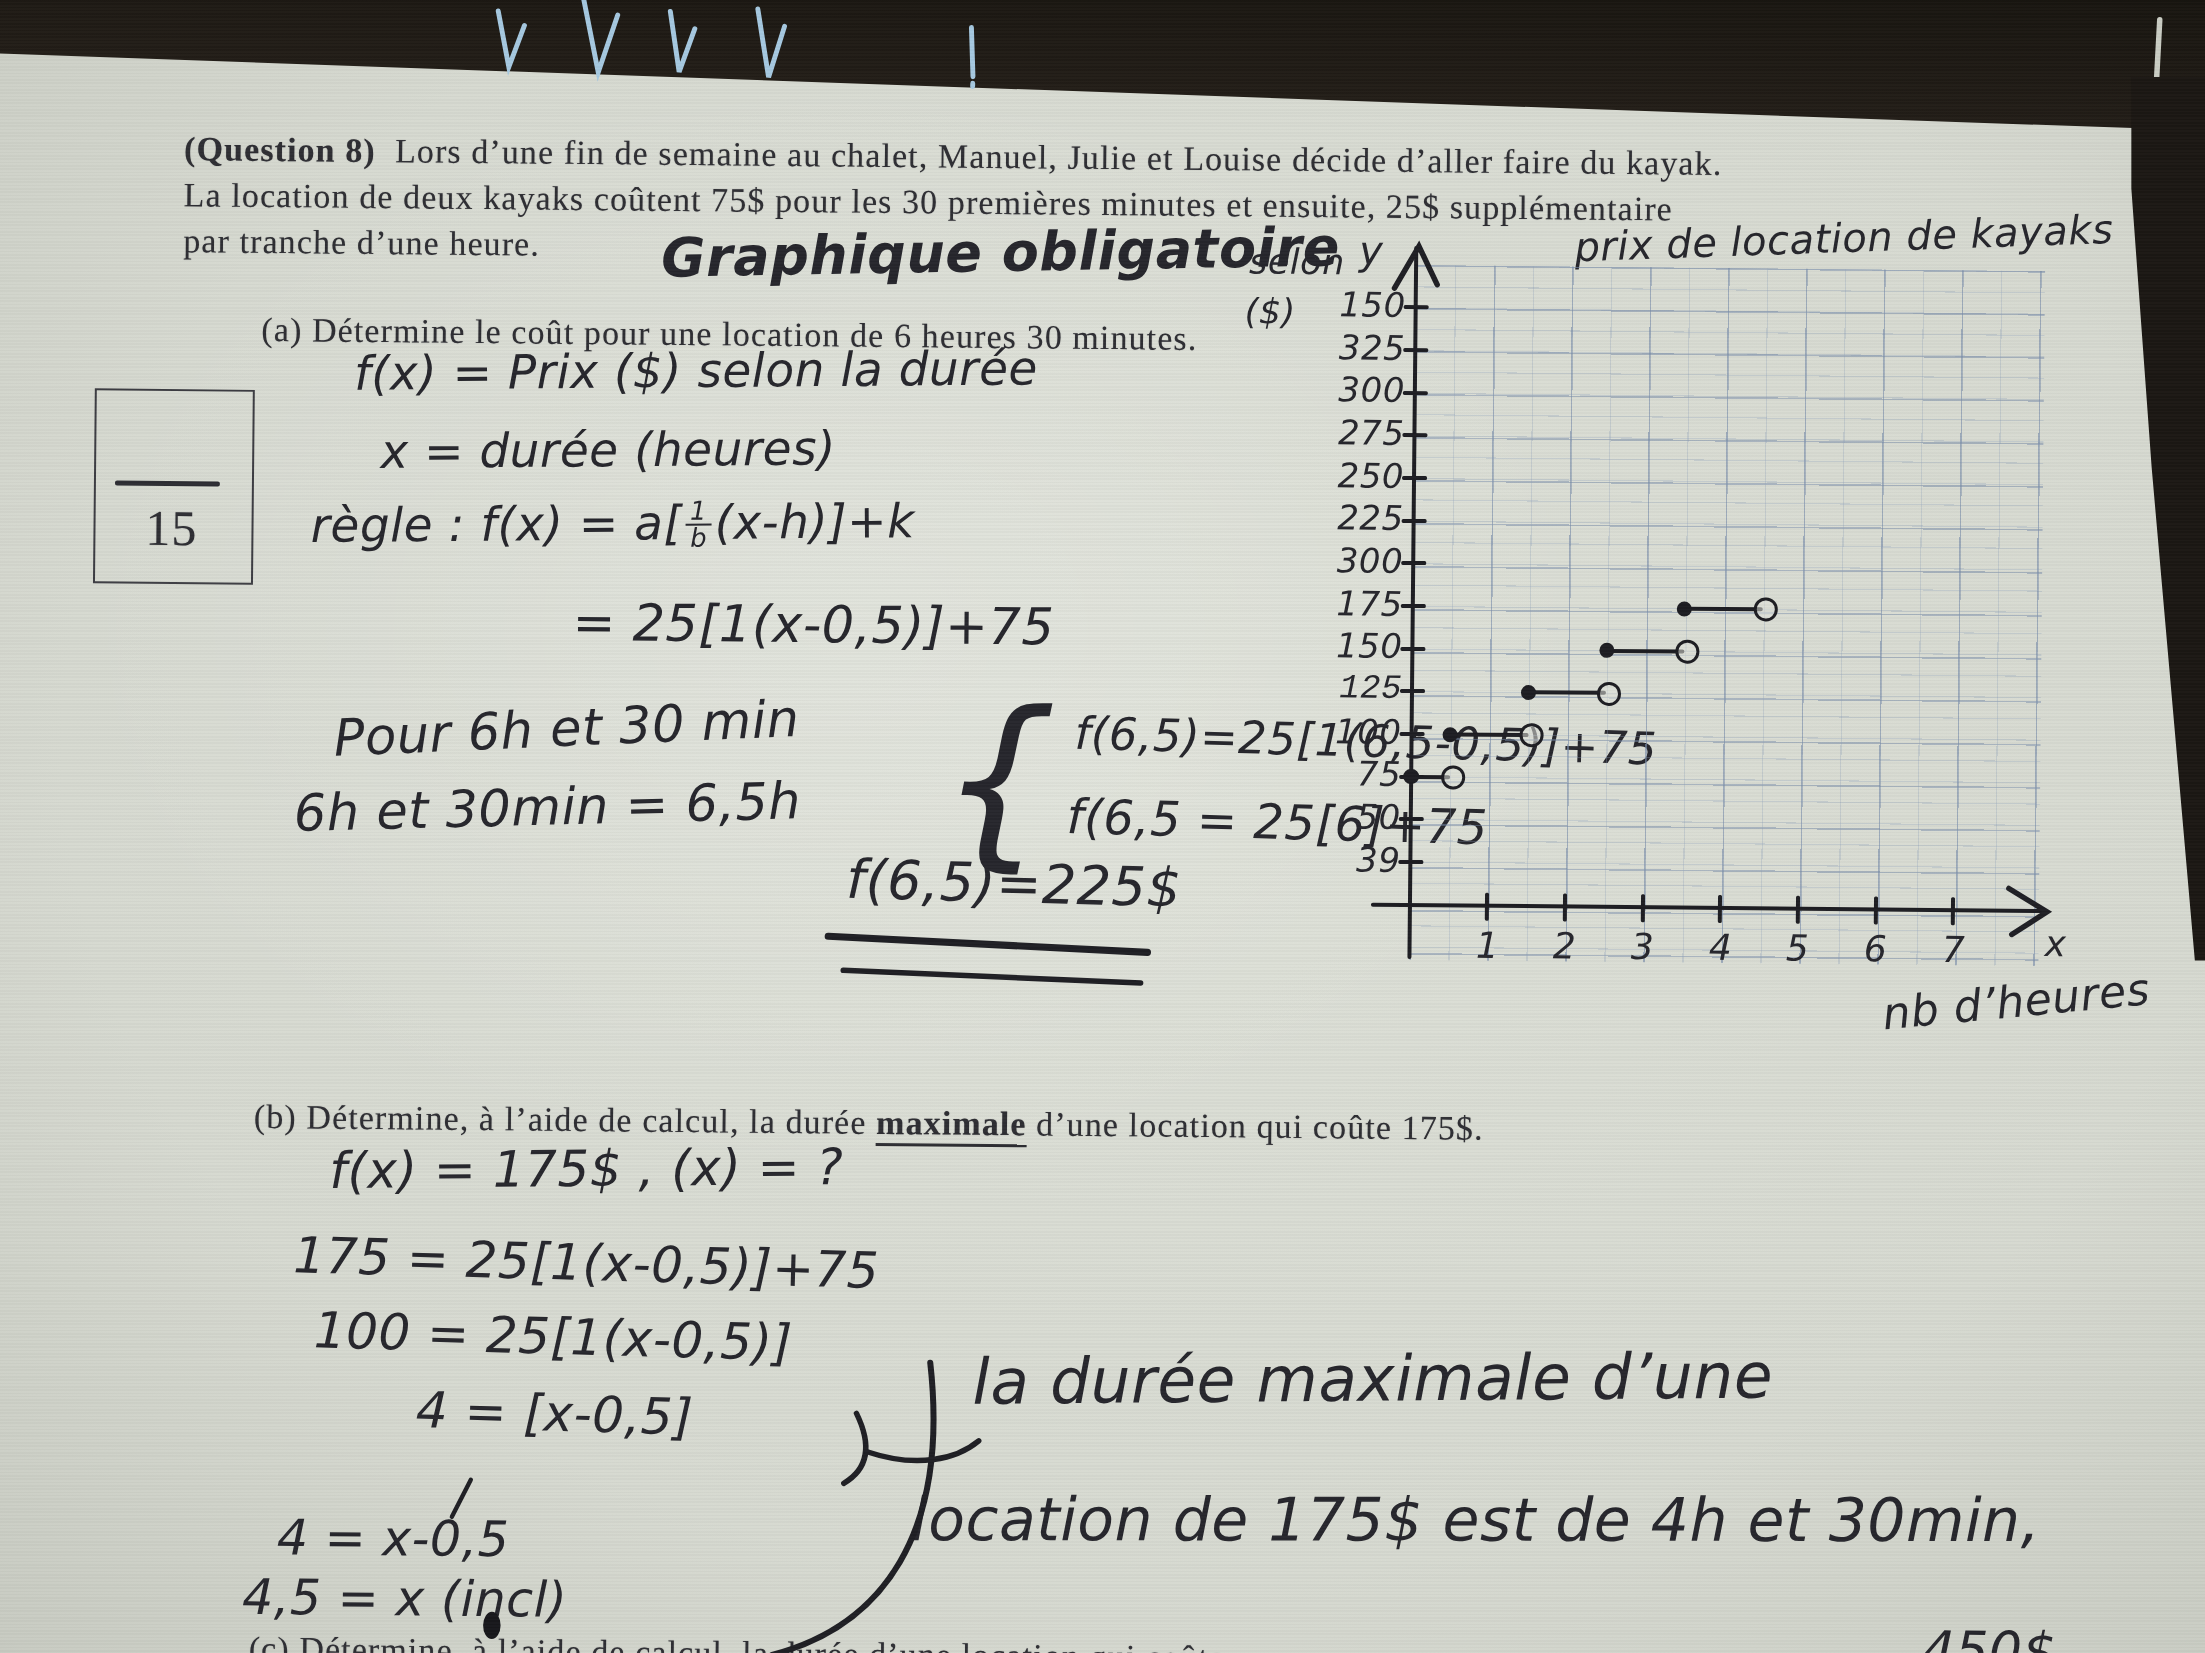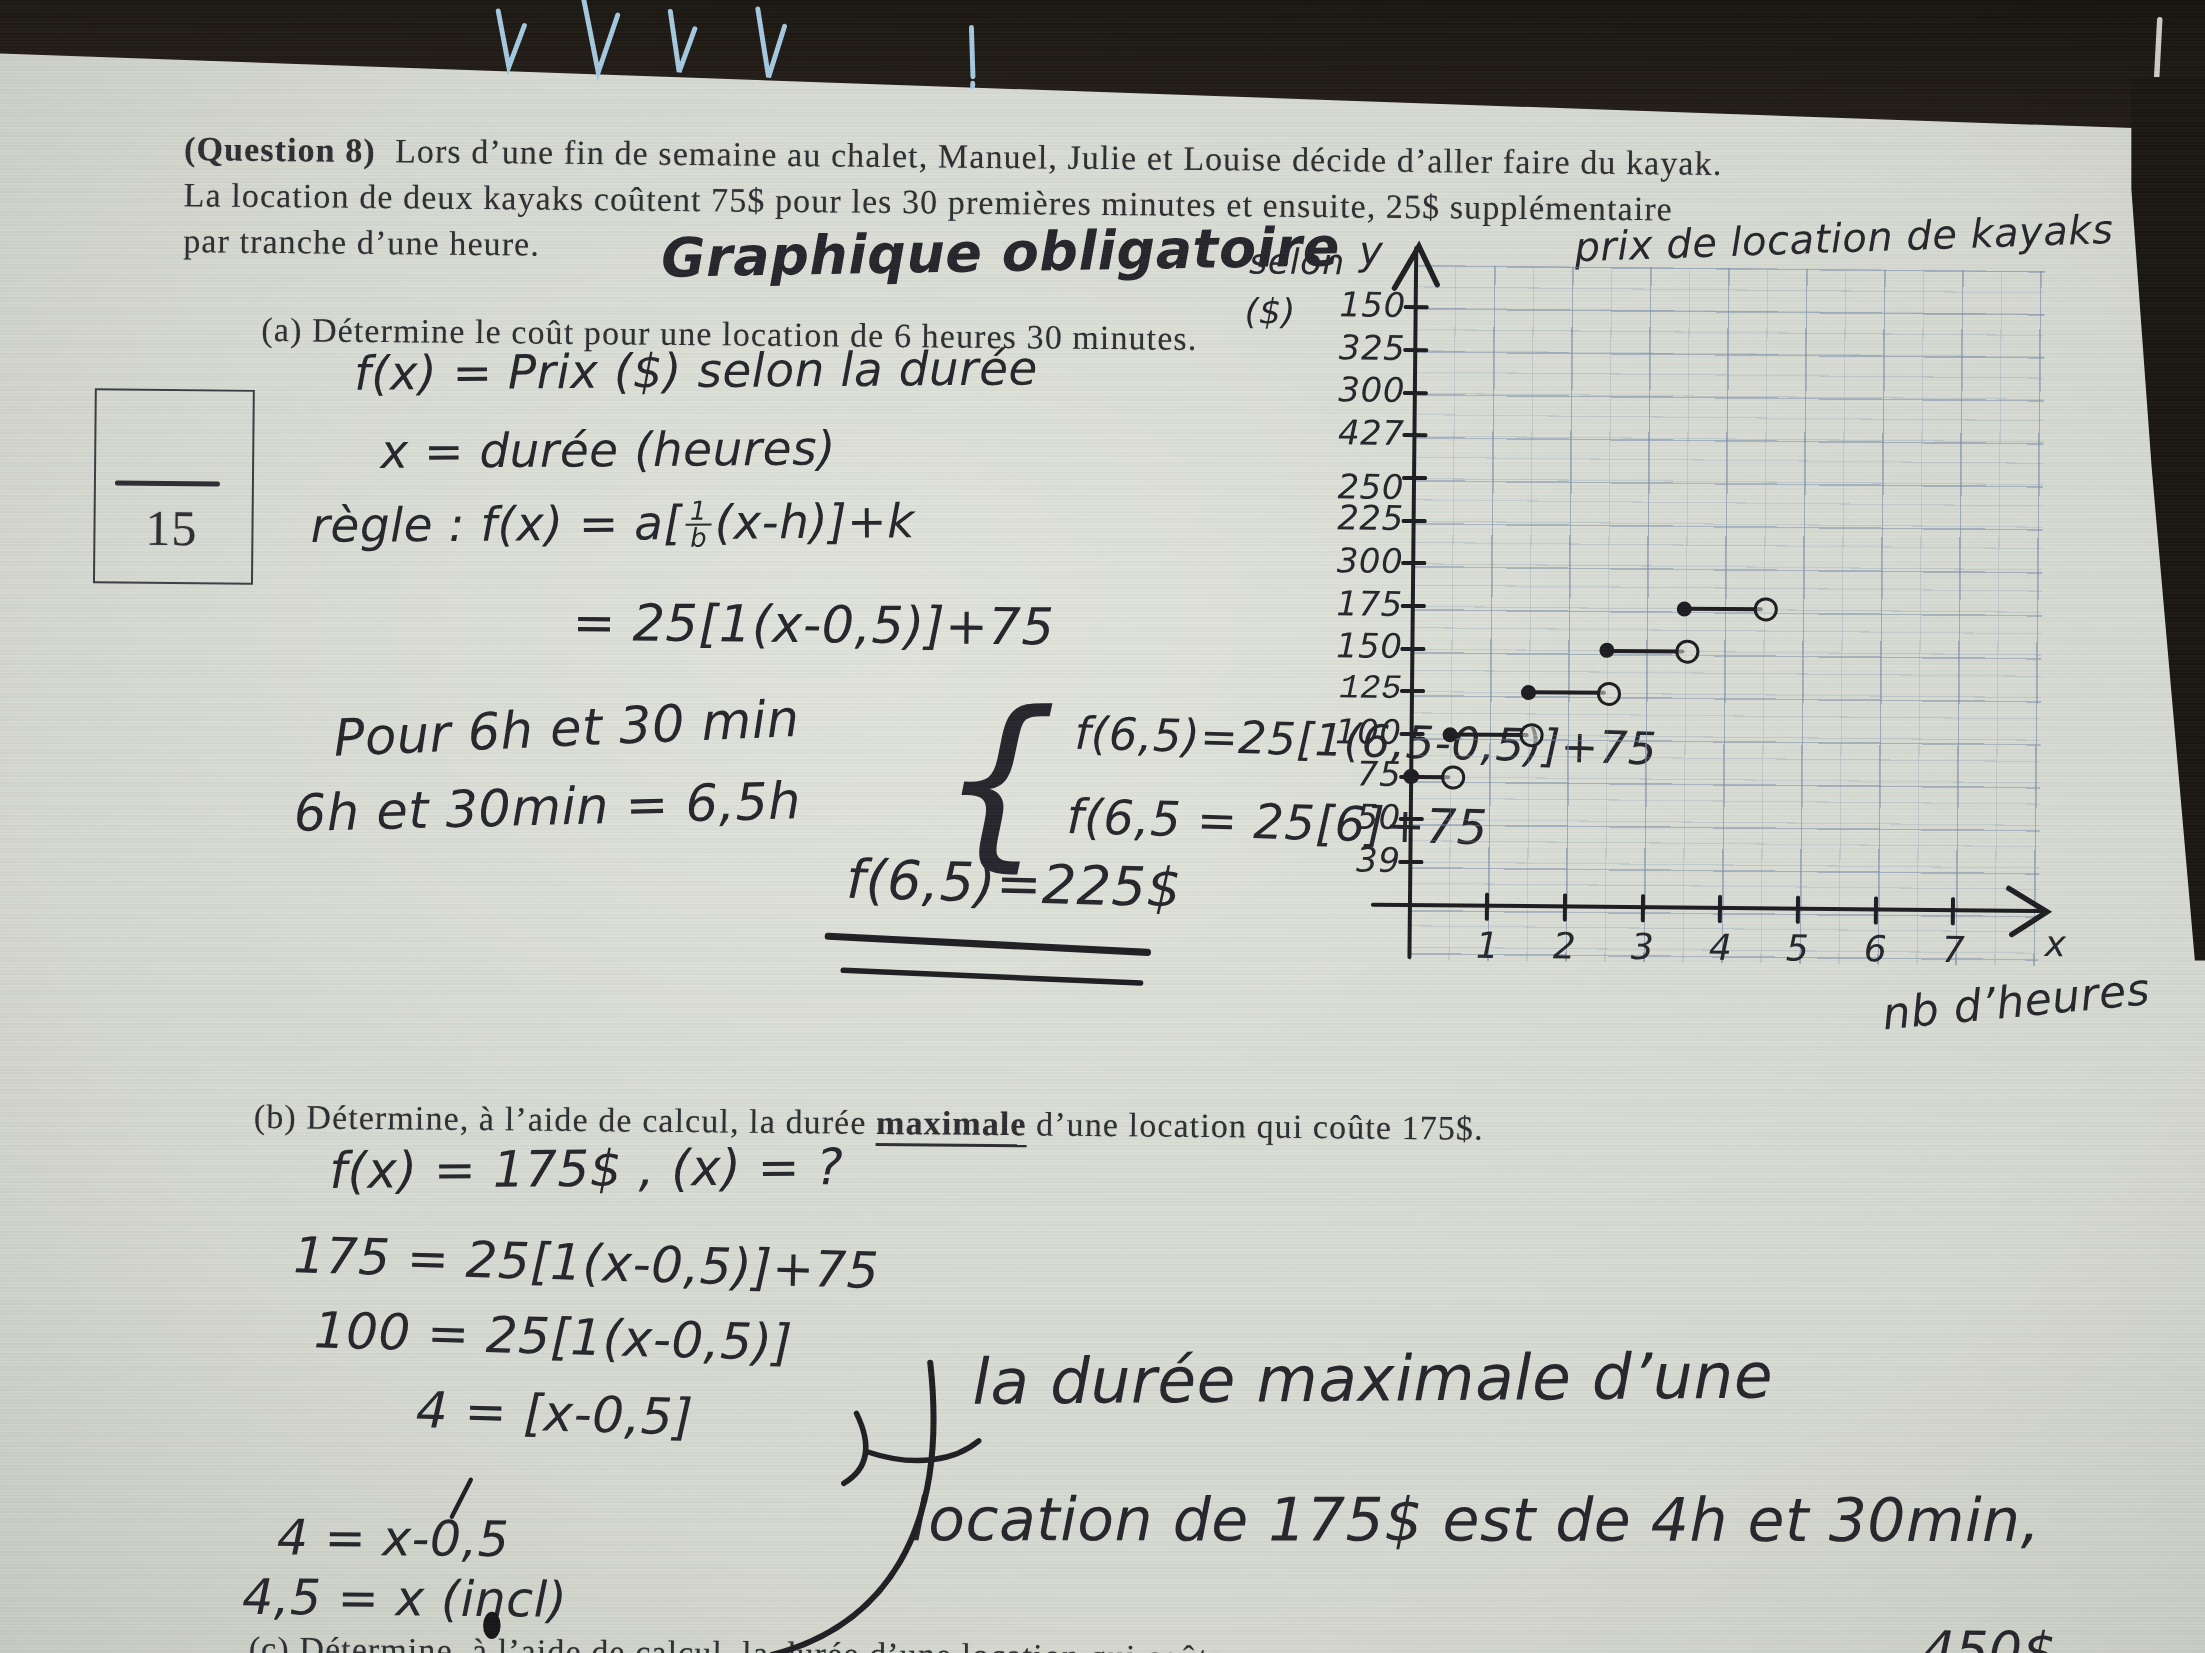--- a/index.html
+++ b/index.html
@@ -84,23 +84,23 @@
     <div class="abs" id="plot">
       <div class="abs axis" style="left:-2.2px;top:-18.6px;width:4.4px;height:713px;"></div>
       <div class="abs axis" style="left:-39px;top:638px;width:674px;height:4.4px;"></div>
     <div class="abs tick" style="left: -12px; top: 40px; width: 25px; height: 4.4px;"></div>
         <div class="abs hw ylab" style="left: -92px; top: 23px;">150</div>
         <div class="abs tick" style="left: -12px; top: 83px; width: 25px; height: 4.4px;"></div>
         <div class="abs hw ylab" style="left: -92px; top: 66px;">325</div>
         <div class="abs tick" style="left: -12px; top: 126px; width: 25px; height: 4.4px;"></div>
         <div class="abs hw ylab" style="left: -92px; top: 108px;">300</div>
         <div class="abs tick" style="left: -12px; top: 168px; width: 25px; height: 4.4px;"></div>
-        <div class="abs hw ylab" style="left: -92px; top: 151px;">427</div>
+        <div class="abs hw ylab" style="left: -92px; top: 151px;">275</div>
         <div class="abs tick" style="left: -12px; top: 211px; width: 25px; height: 4.4px;"></div>
-        <div class="abs hw ylab" style="left: -92px; top: 205px;">250</div>
+        <div class="abs hw ylab" style="left: -92px; top: 194px;">250</div>
         <div class="abs tick" style="left: -12px; top: 254px; width: 25px; height: 4.4px;"></div>
         <div class="abs hw ylab" style="left: -92px; top: 236px; font-style: italic;">225</div>
         <div class="abs tick" style="left: -12px; top: 296px; width: 25px; height: 4.4px;"></div>
         <div class="abs hw ylab" style="left: -92px; top: 279px;">300</div>
         <div class="abs tick" style="left: -12px; top: 339px; width: 25px; height: 4.4px;"></div>
         <div class="abs hw ylab" style="left: -92px; top: 322px;">175</div>
         <div class="abs tick" style="left: -12px; top: 382px; width: 25px; height: 4.4px;"></div>
         <div class="abs hw ylab" style="left: -92px; top: 364px;">150</div>
         <div class="abs tick" style="left: -12px; top: 424px; width: 25px; height: 4.4px;"></div>
         <div class="abs hw ylab" style="left: -92px; top: 407px; font-family: Liberation Mono, monospace;">125</div>

